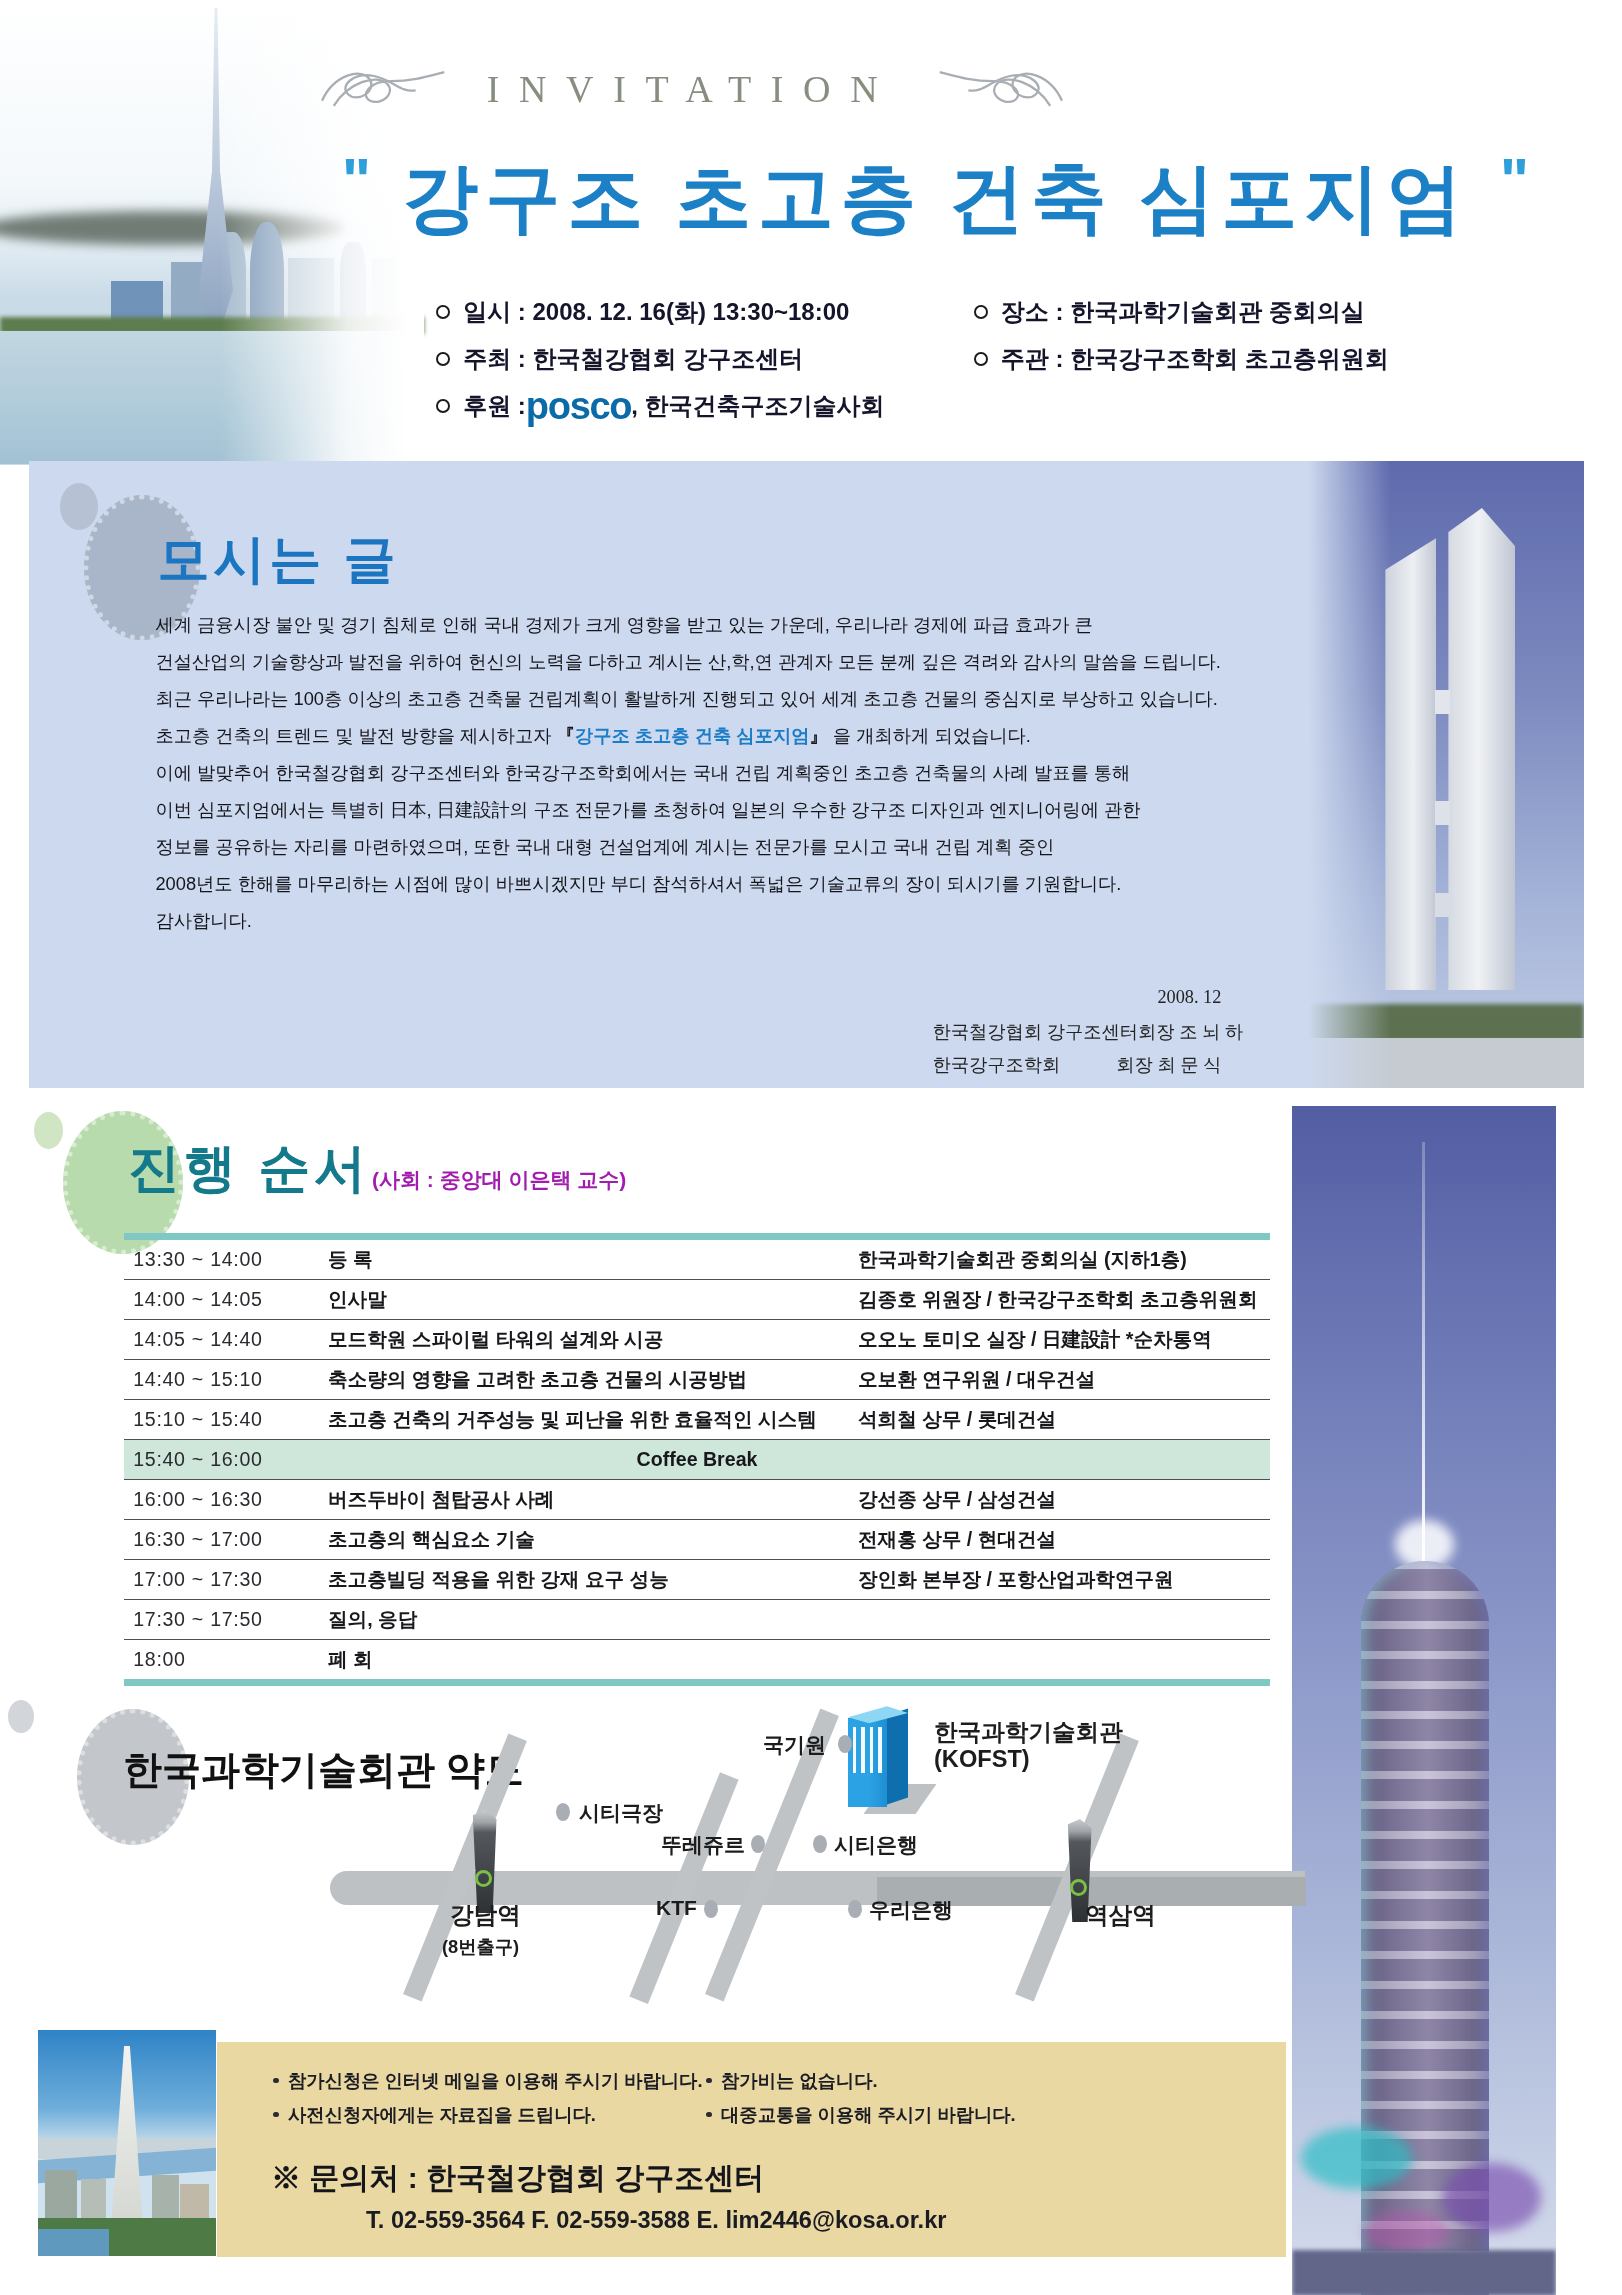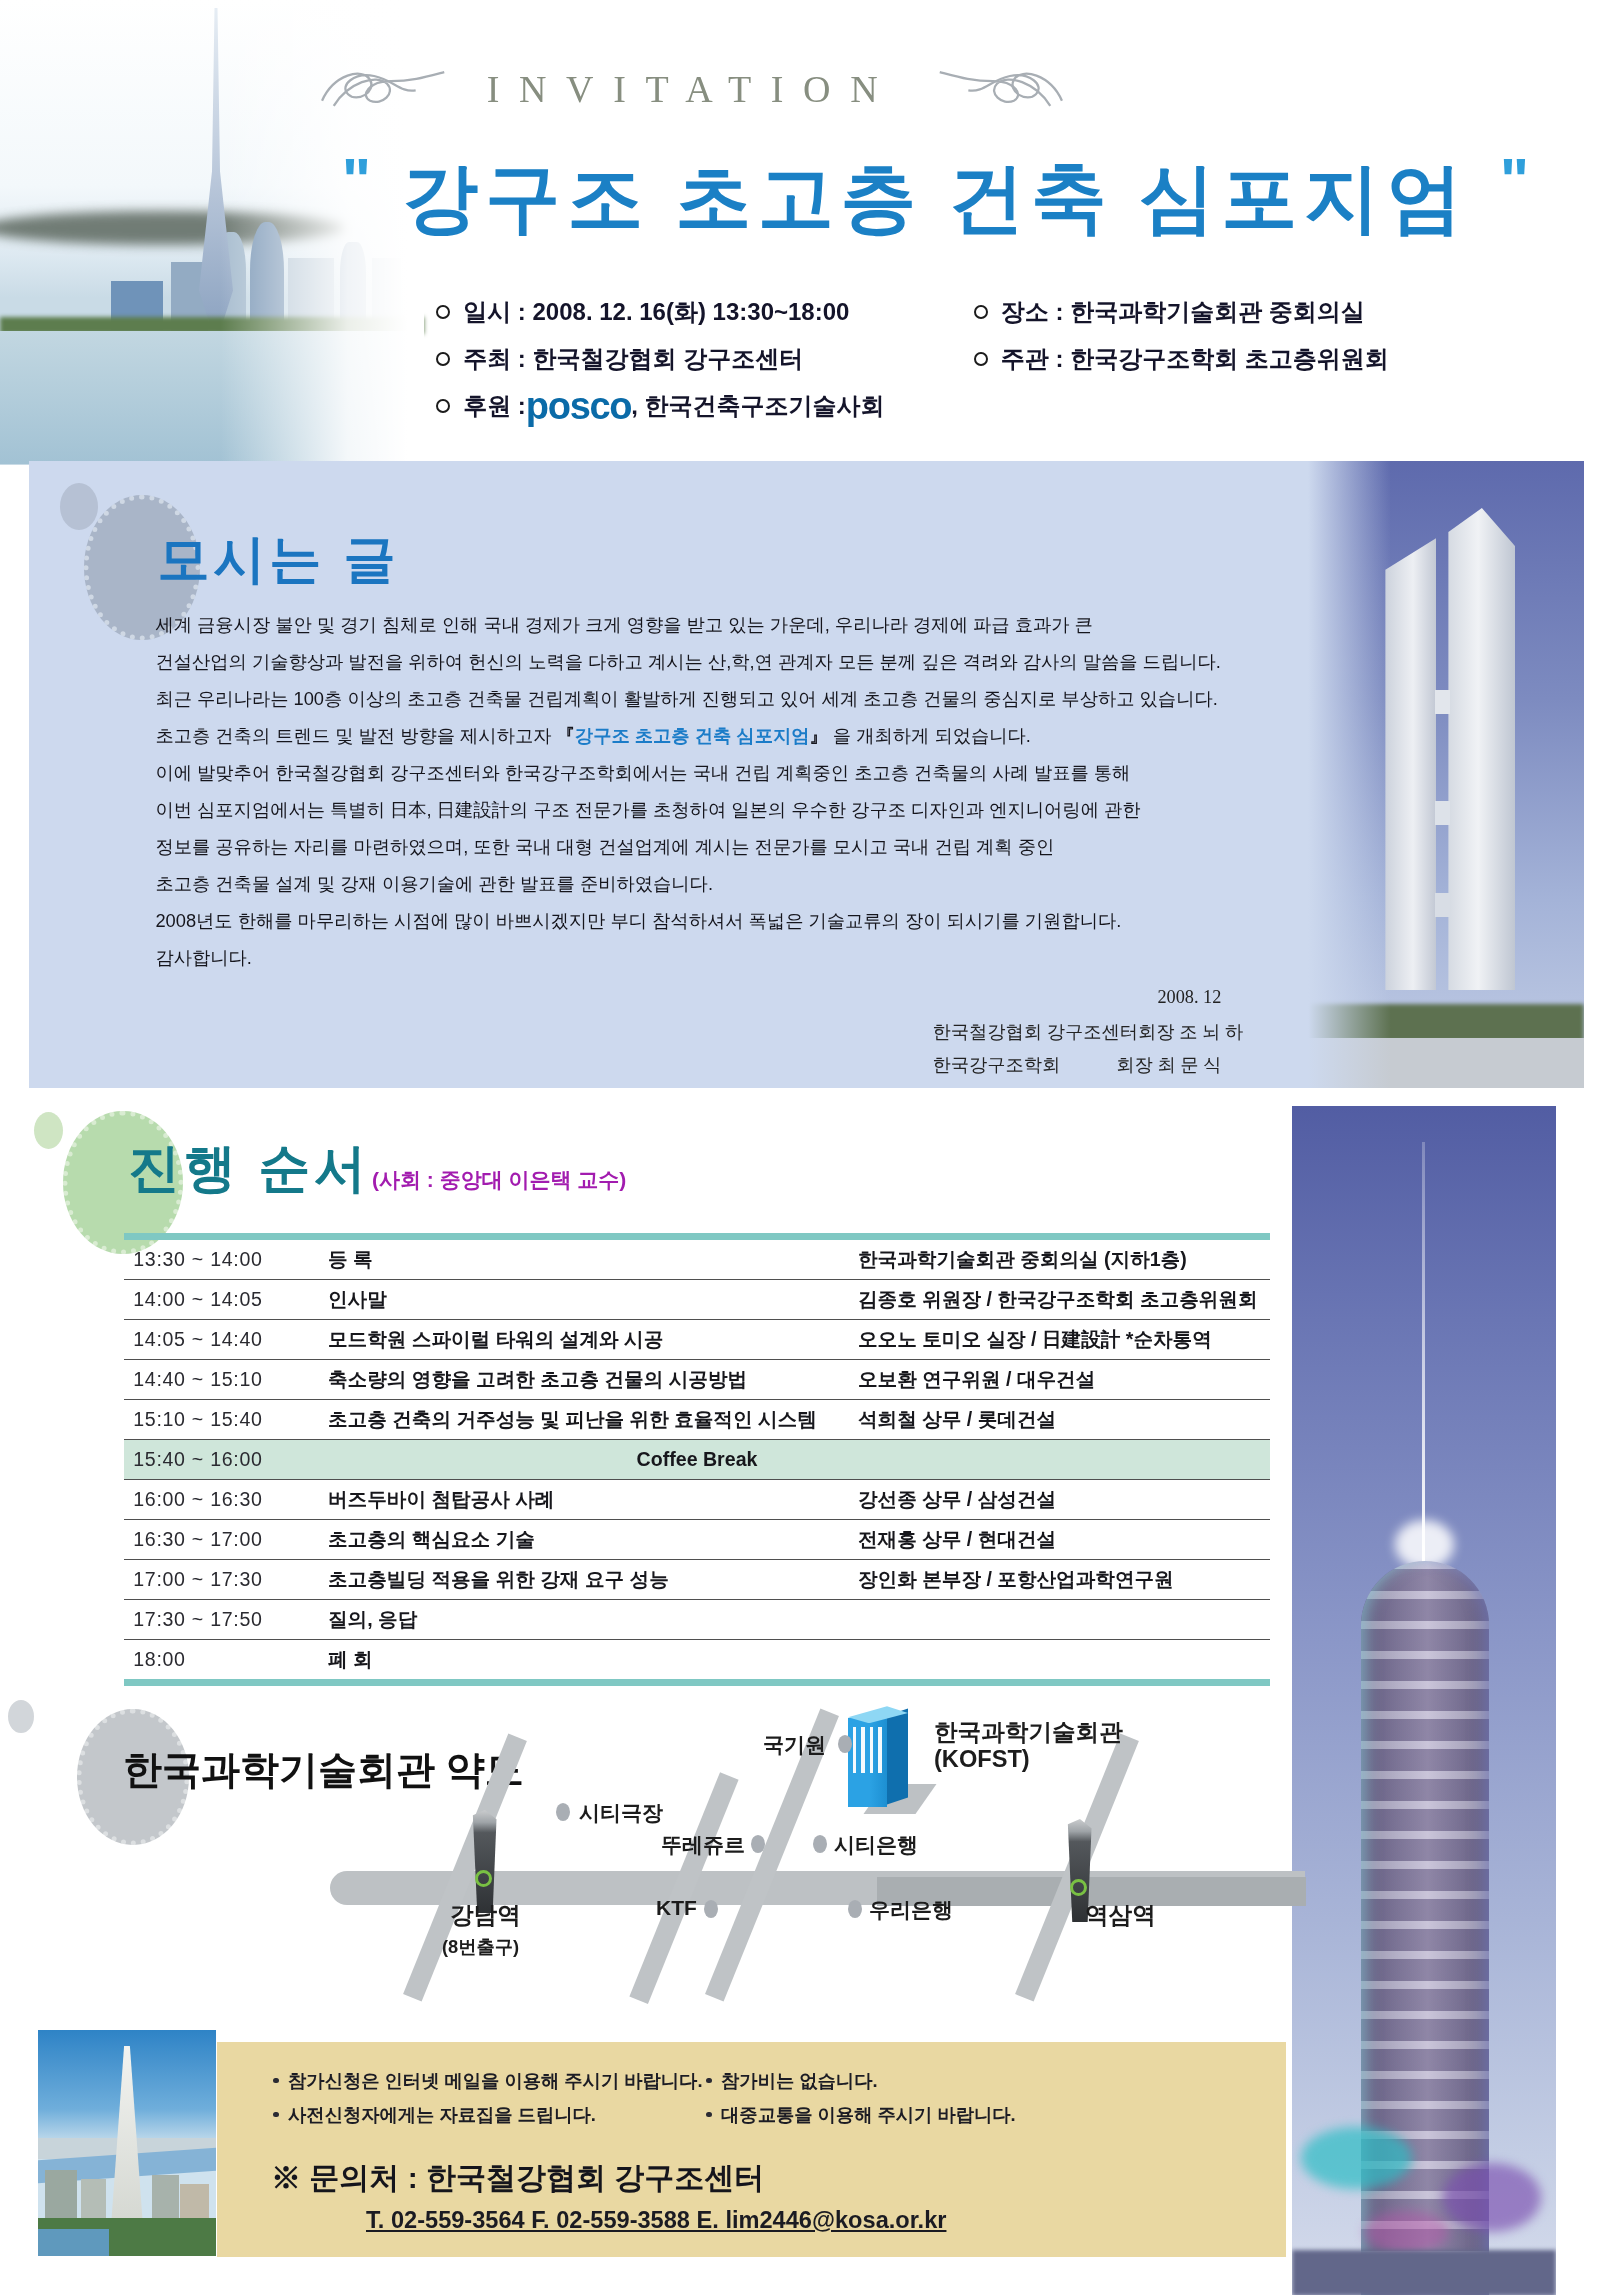--- a/index.html
+++ b/index.html
@@ -60,21 +60,21 @@
   .pillar{position:absolute;width:27.5px;height:103px;}
   .pillar-body{position:absolute;inset:0;background:linear-gradient(180deg,#caccce 0%,#9fa4a8 12%,#54585c 22%,#2e3134 100%);
                clip-path:polygon(14% 5%,58% 0,100% 9%,86% 100%,30% 100%);}
   .pillar-logo{position:absolute;left:5.9px;top:60px;width:11px;height:11px;border:3.3px solid #79c043;border-radius:50%;}
 
   
   .footer-box{position:absolute;left:217px;top:2042px;width:1069px;height:215px;background:#e9d8a2;}
   .note{position:absolute;font-size:18.3px;font-weight:600;color:#1c1c24;white-space:nowrap;display:flex;align-items:center;}
   .bullet{display:inline-block;width:5.9px;height:5.9px;border-radius:50%;background:#2b2b33;margin-right:9.2px;flex:0 0 auto;}
   .inquiry{position:absolute;left:54px;top:116px;font-size:30px;font-weight:800;color:#15151c;white-space:nowrap;}
-  .contact{position:absolute;left:149px;top:165px;font-size:23.6px;font-weight:600;color:#1b1b22;white-space:nowrap;text-decoration:underline;}
+  .contact{position:absolute;left:149px;top:165px;font-size:23.6px;font-weight:600;color:#1b1b22;white-space:nowrap;}
 </style>
 </head>
 <body>
 
 <div class="page">
 
   <div class="abs" style="left:0;top:0;width:424px;height:465px;">
     <div class="layer" style="inset:0;background:linear-gradient(180deg,#ffffff 0%,#f3f8fb 40%,#dde9f1 55%,#c9dbe6 64%);"></div>
     <div class="layer blur2" style="left:-19.6px;top:211px;width:366px;height:34px;background:#4a564b;border-radius:50%;opacity:.75;"></div>
     <div class="layer" style="left:111px;top:281px;width:52px;height:49px;background:#6f93b9;"></div>
@@ -145,21 +145,20 @@
     <div class="greeting-body">
       <div class="gline">세계 금융시장 불안 및 경기 침체로 인해 국내 경제가 크게 영향을 받고 있는 가운데, 우리나라 경제에 파급 효과가 큰</div>
       <div class="gline">건설산업의 기술향상과 발전을 위하여 헌신의 노력을 다하고 계시는 산,학,연 관계자 모든 분께 깊은 격려와 감사의 말씀을 드립니다.</div>
       <div class="gline">최근 우리나라는 100층 이상의 초고층 건축물 건립계획이 활발하게 진행되고 있어 세계 초고층 건물의 중심지로 부상하고 있습니다.</div>
       <div class="gline">
         <span>초고층 건축의 트렌드 및 발전 방향을 제시하고자 </span><span class="bracket">『</span><span class="strong-blue">강구조 초고층 건축 심포지엄</span><span class="bracket">』</span><span> 을 개최하게 되었습니다.</span>
       </div>
       <div class="gline">이에 발맞추어 한국철강협회 강구조센터와 한국강구조학회에서는 국내 건립 계획중인 초고층 건축물의 사례 발표를 통해</div>
       <div class="gline">이번 심포지엄에서는 특별히 日本, 日建設計의 구조 전문가를 초청하여 일본의 우수한 강구조 디자인과 엔지니어링에 관한</div>
       <div class="gline">정보를 공유하는 자리를 마련하였으며, 또한 국내 대형 건설업계에 계시는 전문가를 모시고 국내 건립 계획 중인</div>
-      <div class="gline">초고층 건축물 설계 및 강재 이용기술에 관한 발표를 준비하였습니다.</div>
       <div class="gline">2008년도 한해를 마무리하는 시점에 많이 바쁘시겠지만 부디 참석하셔서 폭넓은 기술교류의 장이 되시기를 기원합니다.</div>
       <div class="gline">감사합니다.</div>
     </div>
 
     <div class="signoff">
       <div class="signoff-date">2008. 12</div>
       <div class="signoff-row">
         <span>한국철강협회 강구조센터</span>
         <span>회장  조 뇌 하</span>
       </div>

